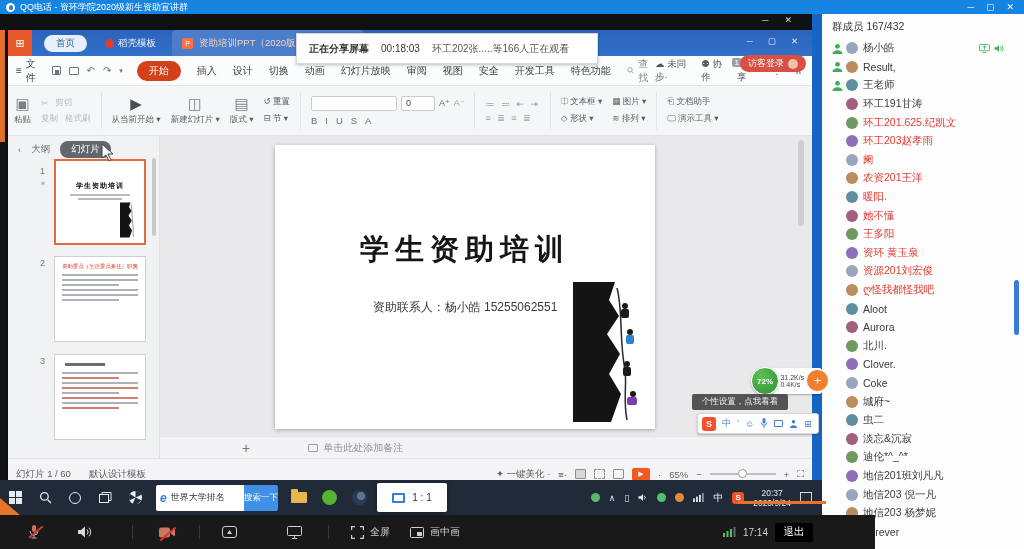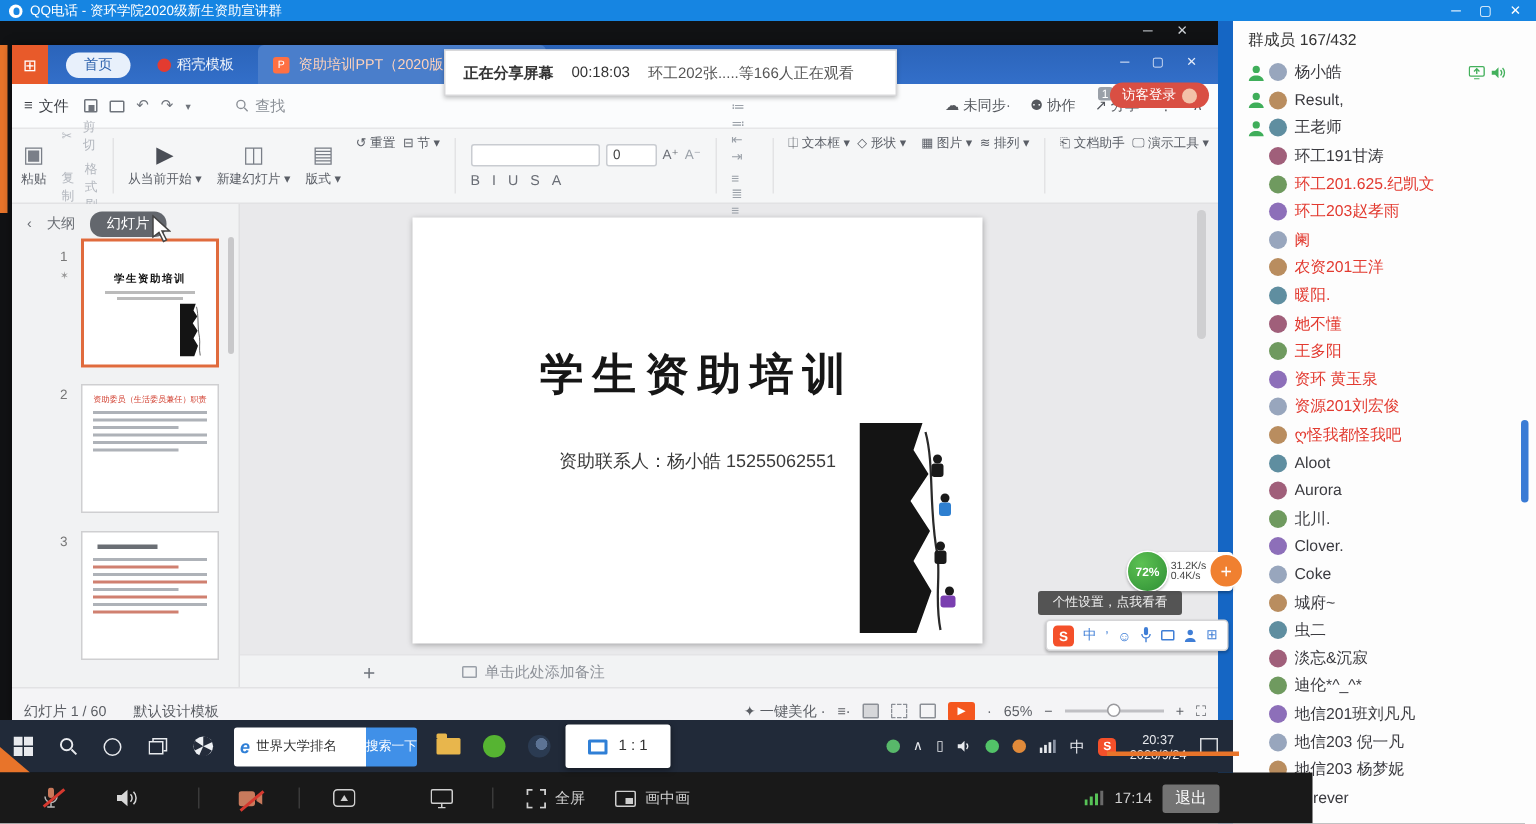--- a/index.html
+++ b/index.html
@@ -49,21 +49,21 @@
 .rgroup .bigico{font-size:15px;line-height:16px;color:#7a7f88}
 .rsep{width:1px;background:#e3e3e5;margin:2px 0}
 .rmini{display:flex;flex-direction:column;justify-content:center;gap:4px;font-size:8.5px;color:#b4b8bf}
 .rmini .row{display:flex;gap:7px;align-items:center}
 .fontcol{display:flex;flex-direction:column;justify-content:center;gap:4px}
 .fontrow{display:flex;gap:4px;align-items:center}
 .fbox{width:86px;height:15px;border:1px solid #c9ccd1;border-radius:2px;background:#fff}
 .sbox{width:34px;height:15px;border:1px solid #c9ccd1;border-radius:2px;background:#fff;font-size:9px;color:#444;display:flex;align-items:center;padding-left:4px}
 .fmt-btns{display:flex;gap:8px;font-size:9.5px;color:#6a6e76;align-items:center}
 .aligncol{display:flex;flex-direction:column;gap:4px;justify-content:center;color:#9aa0a8;font-size:9px;letter-spacing:2px}
-.paircol{display:flex;flex-direction:row;gap:5px;justify-content:center;font-size:8.5px;color:#5a5e66}
+.paircol{display:flex;flex-direction:column;gap:5px;justify-content:center;font-size:8.5px;color:#5a5e66}
 .paircol span{white-space:nowrap}
 
 .left-panel{left:0;top:106px;width:152px;height:332px;background:#f1f2f3;border-right:1px solid #e0e0e2}
 .lp-tabs{display:flex;align-items:center;gap:10px;padding:5px 0 3px 10px;font-size:9.5px;color:#6a6e74}
 .lp-pill{background:#63676d;color:#fff;border-radius:8px;padding:2px 11px}
 .thumb-wrap{position:absolute;left:46px;width:92px;background:#fff;border:1px solid #cfcfd1}
 .thumb-no{position:absolute;left:32px;font-size:9px;color:#777}
 .thumb-star{position:absolute;left:32px;font-size:7px;color:#999}
 .t1{top:23px;height:86px;border:2px solid #e06b3d}
 .t2{top:120px;height:86px}
@@ -144,21 +144,21 @@
 .dot{width:9px;height:9px;border-radius:50%}
 .clock{display:flex;flex-direction:column;align-items:center;font-size:8.5px;line-height:10px}
 .notif{width:12px;height:11px;border:1px solid #d8dade}
 .tb-orange-line{left:738px;top:501px;width:88px;height:3px;background:#e8742a;z-index:16}
 .tb-orange-wedge{left:0;top:498px;width:0;height:0;border-bottom:17px solid #e8742a;border-right:20px solid transparent;z-index:16}
 
 .callbar{left:0;top:515px;width:875px;height:34px;background:#191919;display:flex;align-items:center;z-index:20;color:#cfcfcf;font-size:10px}
 .cb-ico{position:relative;display:flex;align-items:center;justify-content:center}
 .cb-sep{width:1px;height:14px;background:#3a3a3a}
 .slash{position:absolute;left:-1px;top:6px;width:18px;height:2px;background:#d6392f;transform:rotate(-40deg)}
-.exit-btn{background:#737373;color:#fff;border-radius:2px;width:38px;height:19px;display:flex;align-items:center;justify-content:center;font-size:10.5px}
+.exit-btn{background:#000000;color:#fff;border-radius:2px;width:38px;height:19px;display:flex;align-items:center;justify-content:center;font-size:10.5px}
 .cursor{z-index:60}
 </style>
 </head>
 <body>
 
 <div class="stage">
 
   <div class="abs qq-titlebar">
     <span class="qq-logo"></span>
     <span>QQ电话 - 资环学院2020级新生资助宣讲群</span>
@@ -204,20 +204,33 @@
         <span>≡</span>
         <span>文件</span>
       </span>
       <span class="qa-icons">
         <span class="qa-save"></span>
         <span class="qa-print"></span>
         <span>↶</span>
         <span>↷</span>
         <span style="font-size:7px">▾</span>
       </span>
+      <span class="menu-items">
+          <span class="menu-item active">开始</span>
+          <span class="menu-item">插入</span>
+          <span class="menu-item">设计</span>
+          <span class="menu-item">切换</span>
+          <span class="menu-item">动画</span>
+          <span class="menu-item">幻灯片放映</span>
+          <span class="menu-item">审阅</span>
+          <span class="menu-item">视图</span>
+          <span class="menu-item">安全</span>
+          <span class="menu-item">开发工具</span>
+          <span class="menu-item">特色功能</span>
+        </span>
       <span class="menu-search">
         <svg width="9" height="9" viewBox="0 0 10 10">
             <circle cx="4" cy="4" r="3" fill="none" stroke="#8a8f96"></circle>
             <line x1="6.5" y1="6.5" x2="9" y2="9" stroke="#8a8f96"></line>
           </svg>
         <span>查找</span>
       </span>
       <span class="menu-right">
         <span>☁ <span>未同步·</span></span>
         <span>⚉ <span>协作</span></span>

